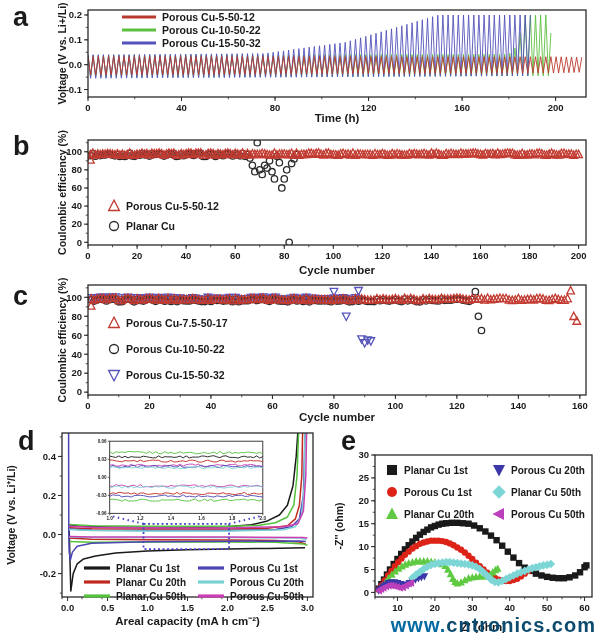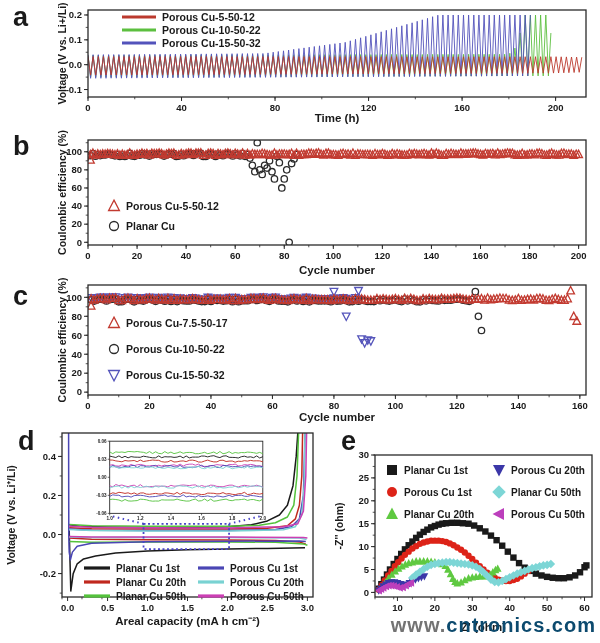--- a/index.html
+++ b/index.html
@@ -1,21 +1,21 @@
 <!DOCTYPE html>
 <html><head>
 <meta charset="utf-8">
 <style>
   html,body{margin:0;padding:0;background:#fff;}
   .fig{position:relative;width:600px;height:643px;background:#ffffff;overflow:hidden;
        font-family:"Liberation Sans",sans-serif;}
   .panel{position:absolute;}
   .plabel{position:absolute;font-weight:bold;font-size:27px;color:#1a1a1a;line-height:1;}
   .wm{position:absolute;right:4px;bottom:6px;font-size:20px;font-weight:bold;letter-spacing:1px;z-index:5;}
-  .wm .w1{color:#737373;margin-left:20px;}
+  .wm .w1{color:#0369a1;margin-left:20px;}
   .wm .w2{color:#0c4a6e;}
   svg text{font-family:"Liberation Sans",sans-serif;}
 </style>
 </head>
 <body>
 
 <div class="fig">
   <div class="plabel" style="left:13px;top:4px">a</div>
   <div class="plabel" style="left:13px;top:133px">b</div>
   <div class="plabel" style="left:13px;top:283px">c</div>

